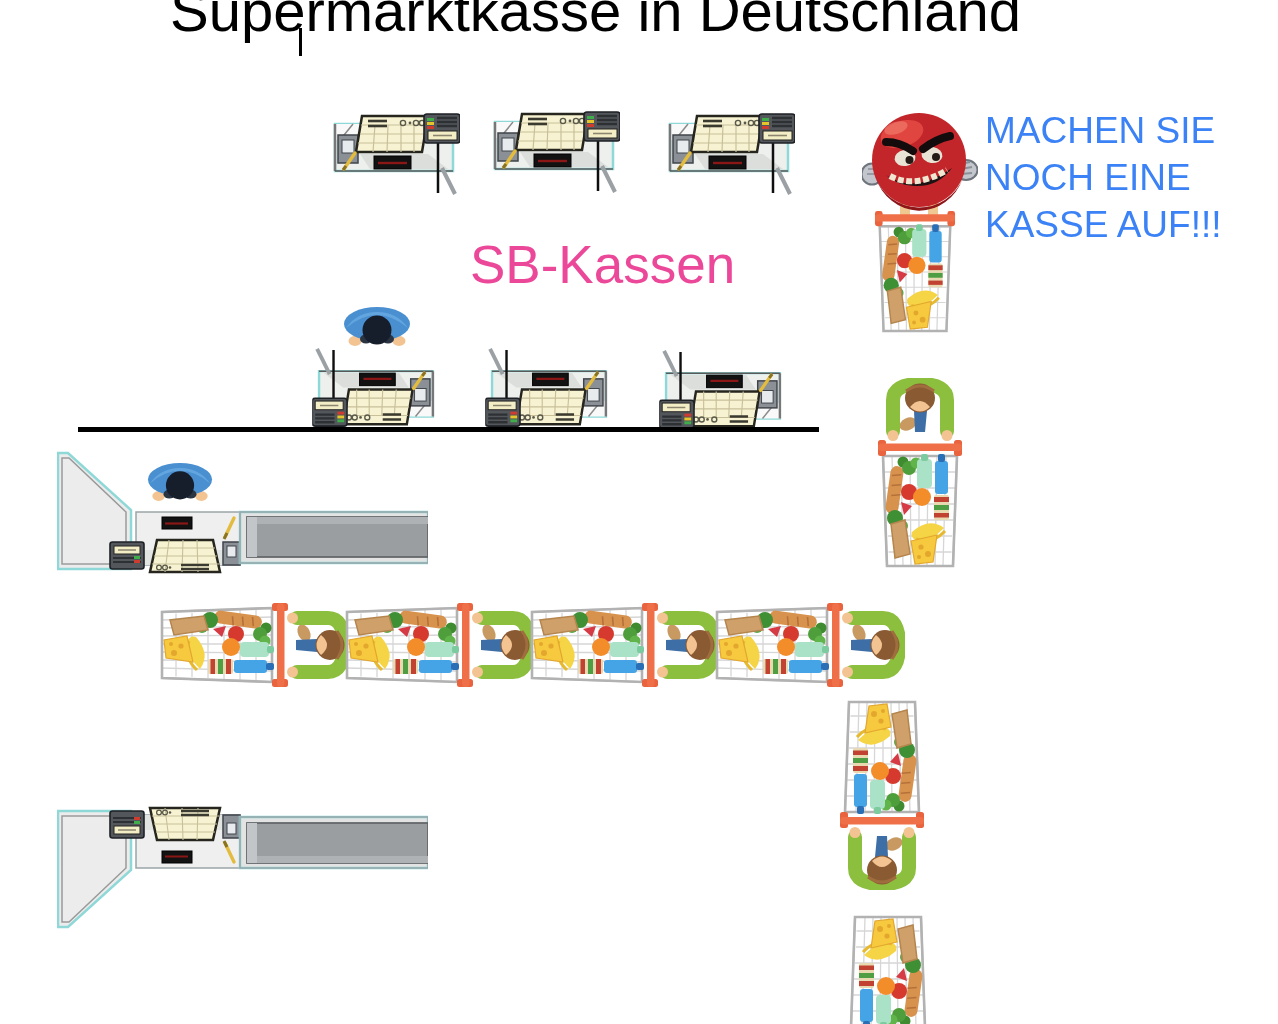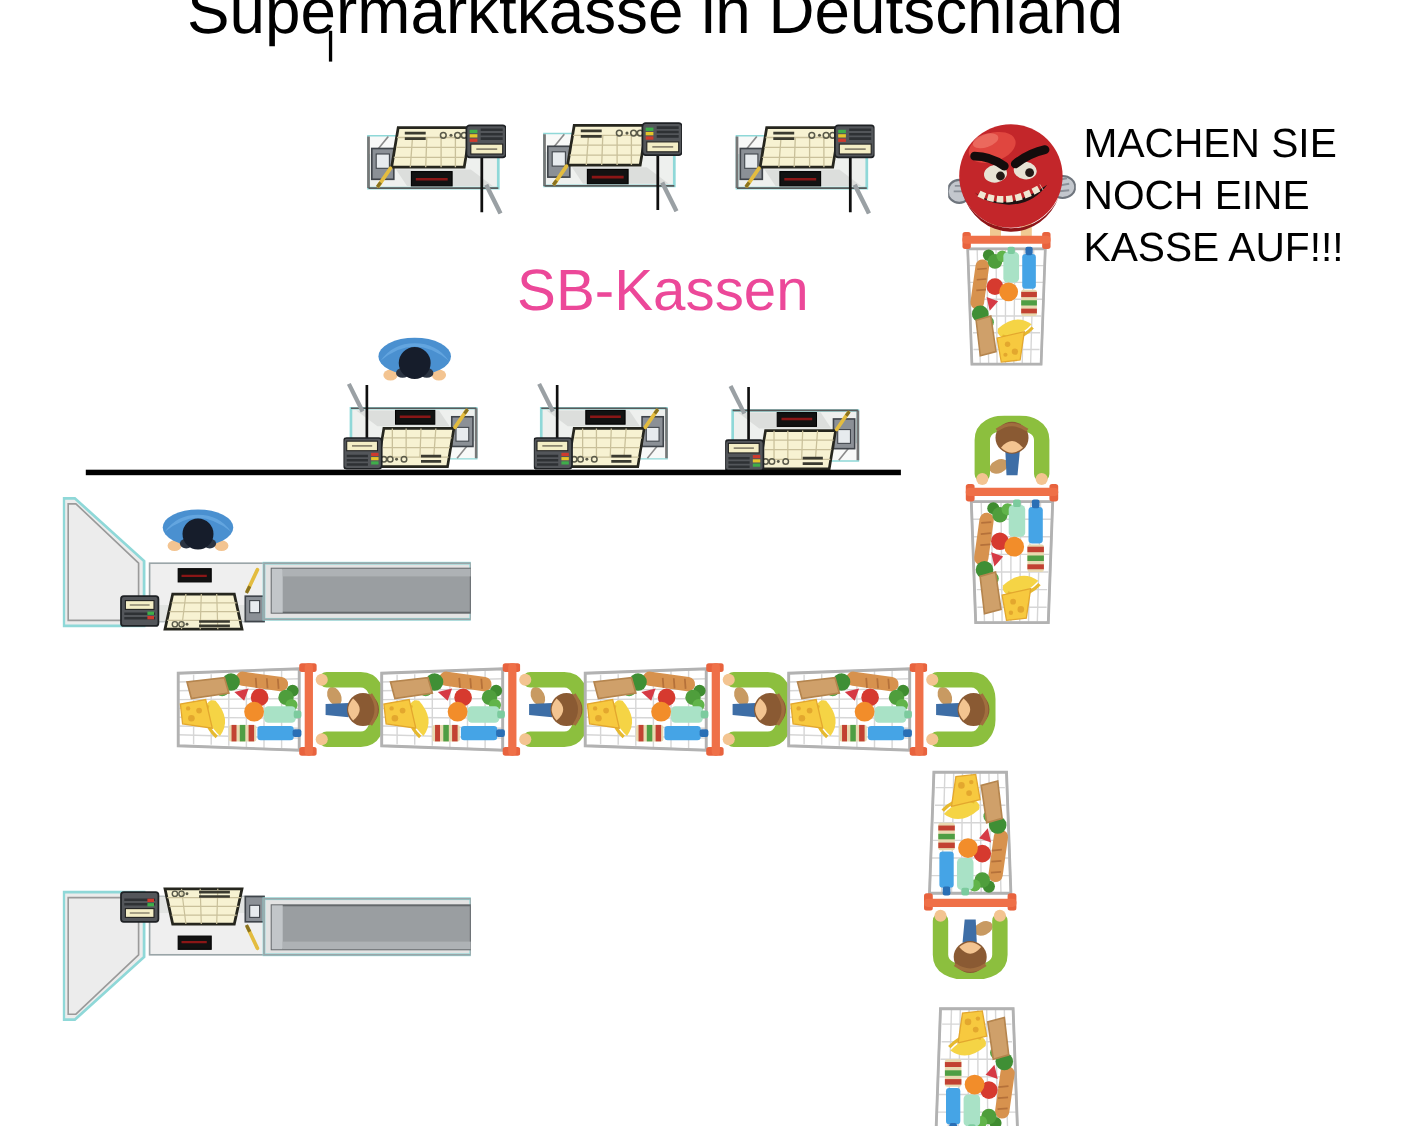--- a/index.html
+++ b/index.html
@@ -3,21 +3,21 @@
 <meta charset="utf-8">
 <style>
   html,body{margin:0;padding:0;}
   body{width:1278px;height:1024px;overflow:hidden;background:#ffffff;
        font-family:"Liberation Sans", sans-serif;position:relative;}
   .slide{position:absolute;left:0;top:0;width:1278px;height:1024px;overflow:hidden;background:#fff;border-radius:31px;}
   .abs{position:absolute;}
   .title{font-size:58px;line-height:58px;font-weight:400;color:#000;white-space:nowrap;}
   .cursor-mark{width:3px;background:#000;}
   .sb-label{font-size:53px;line-height:56px;font-weight:400;color:#ec4899;white-space:nowrap;}
-  .demand{font-size:37px;line-height:47px;font-weight:400;color:#000000;white-space:pre-line;width:280px;}
+  .demand{font-size:37px;line-height:47px;font-weight:400;color:#3b82f6;white-space:pre-line;width:280px;}
   .divider{background:#000;}
   .rot180{transform:rotate(180deg);}
   .flipv{transform:scaleY(-1);}
   .unit{position:absolute;width:90px;height:190px;}
   .unit .person{position:absolute;left:10px;top:0;width:70px;height:64px;}
   .unit .cart{position:absolute;left:0;top:62px;width:90px;height:128px;}
   .unit.queue{transform:rotate(90deg);}
   svg{display:block;overflow:visible;}
 </style>
 </head>

